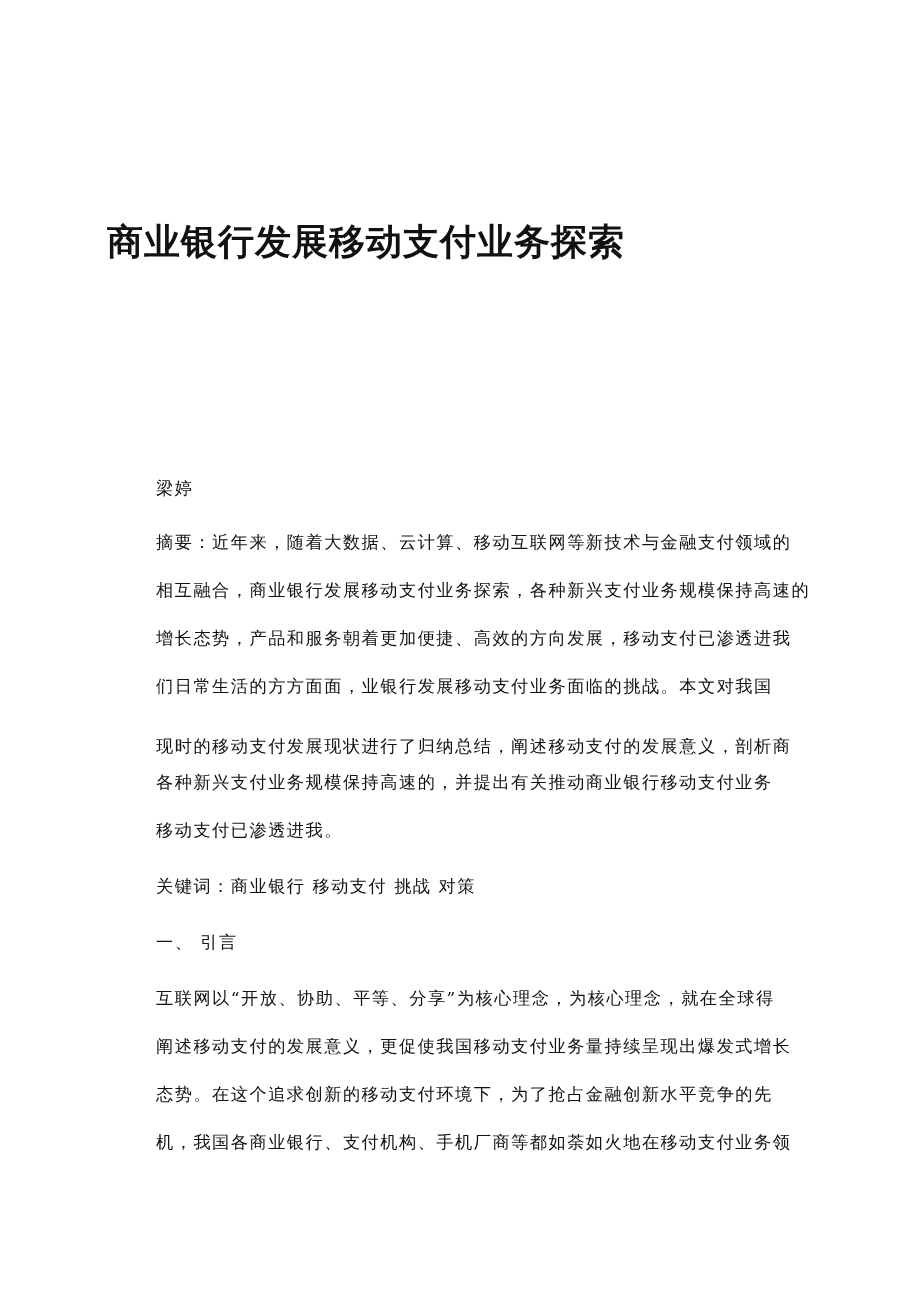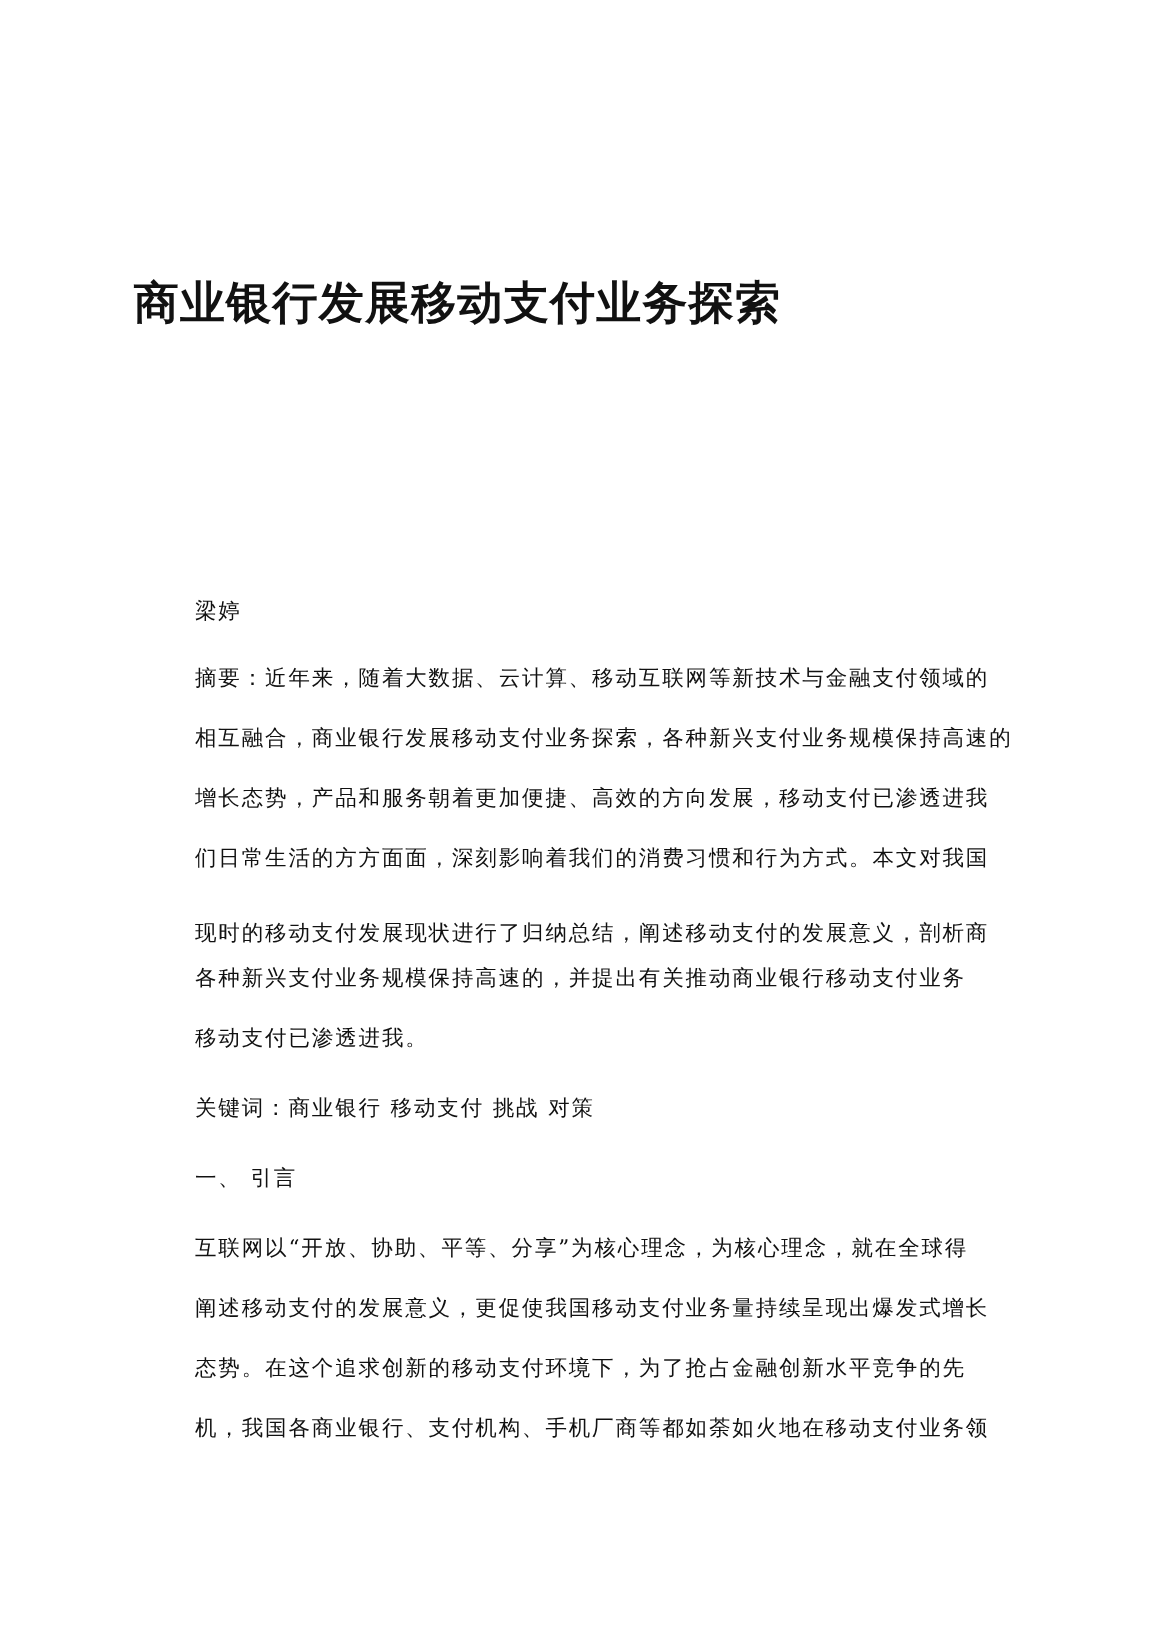--- a/index.html
+++ b/index.html
@@ -13,21 +13,21 @@
 <body>
 
 <div>
   <div class="title">商业银行发展移动支付业务探索</div>
 
   <div class="line" style="top:476px">梁婷</div>
 
   <div class="line" style="top:530px">摘要：近年来，随着大数据、云计算、移动互联网等新技术与金融支付领域的</div>
   <div class="line" style="top:578px">相互融合，商业银行发展移动支付业务探索，各种新兴支付业务规模保持高速的</div>
   <div class="line" style="top:626px">增长态势，产品和服务朝着更加便捷、高效的方向发展，移动支付已渗透进我</div>
-  <div class="line" style="top:674px">们日常生活的方方面面，深刻影响着我们的消费习惯和行为方式。本文对我国</div>
+  <div class="line" style="top:674px">们日常生活的方方面面，业银行发展移动支付业务面临的挑战。本文对我国</div>
   <div class="line" style="top:734px">现时的移动支付发展现状进行了归纳总结，阐述移动支付的发展意义，剖析商</div>
   <div class="line" style="top:770px">各种新兴支付业务规模保持高速的，并提出有关推动商业银行移动支付业务</div>
   <div class="line" style="top:818px">移动支付已渗透进我。</div>
 
   <div class="line" style="top:874px">关键词：商业银行 移动支付 挑战 对策</div>
 
   <div class="line" style="top:930px">一、 引言</div>
 
   <div class="line" style="top:986px">互联网以“开放、协助、平等、分享”为核心理念，为核心理念，就在全球得</div>
   <div class="line" style="top:1034px">阐述移动支付的发展意义，更促使我国移动支付业务量持续呈现出爆发式增长</div>

